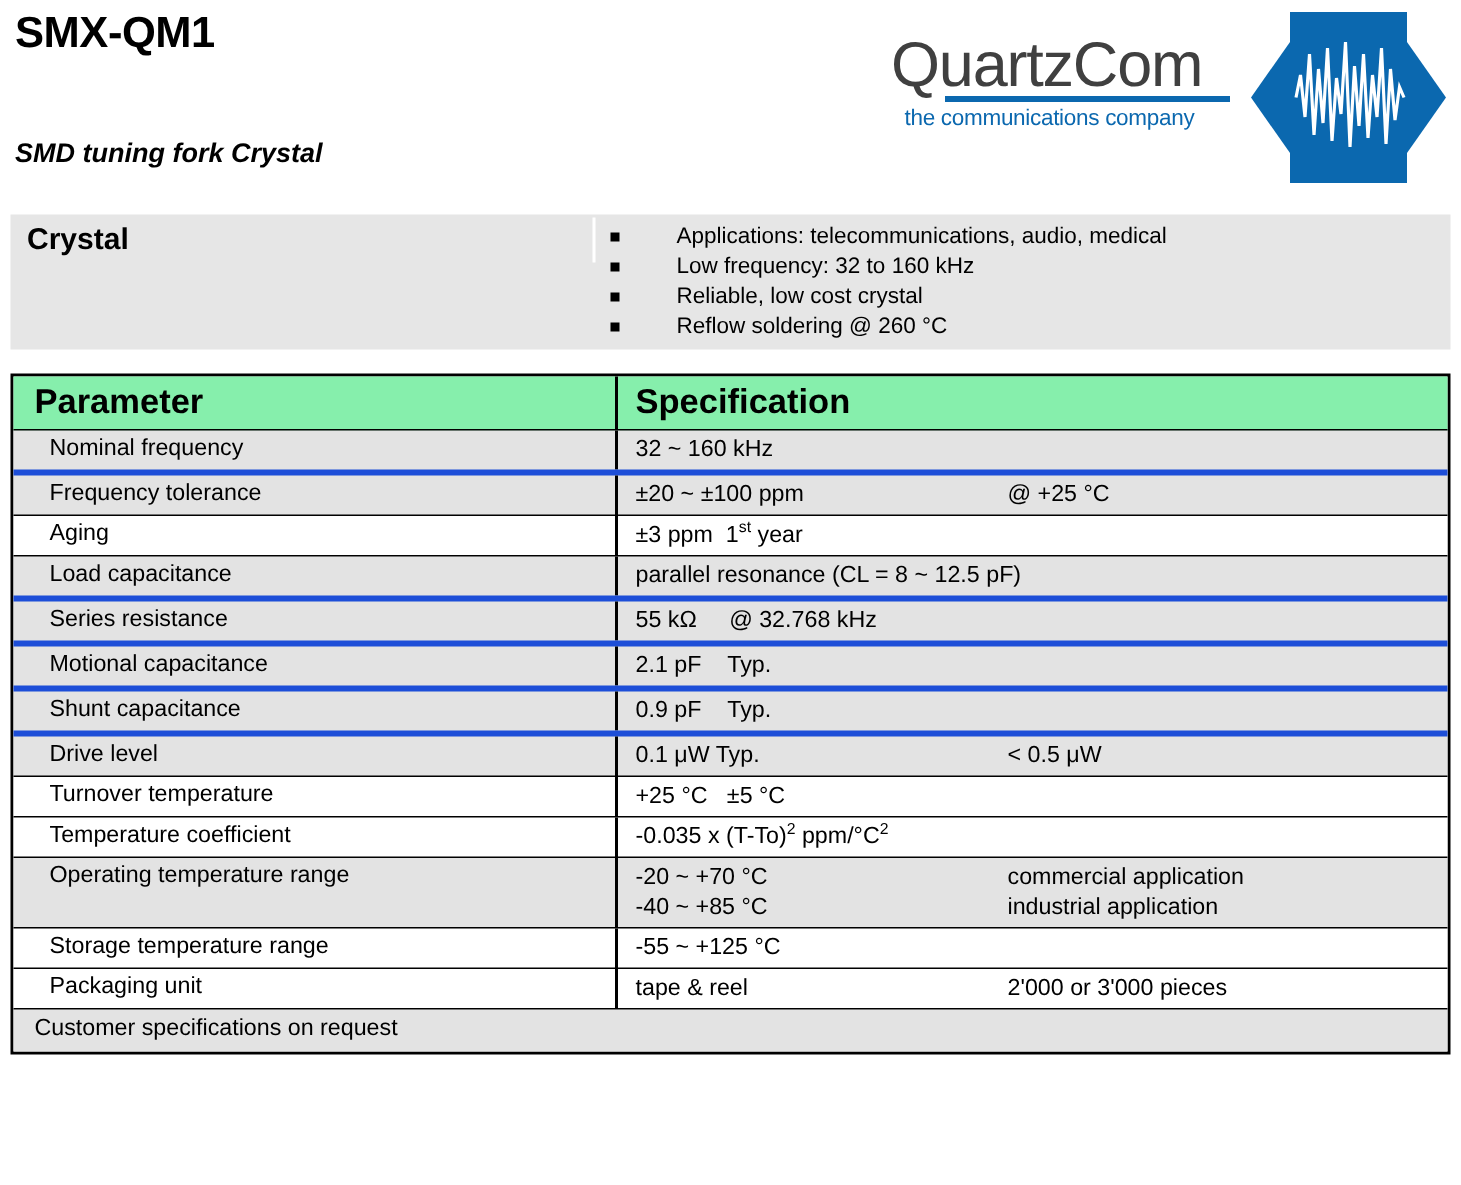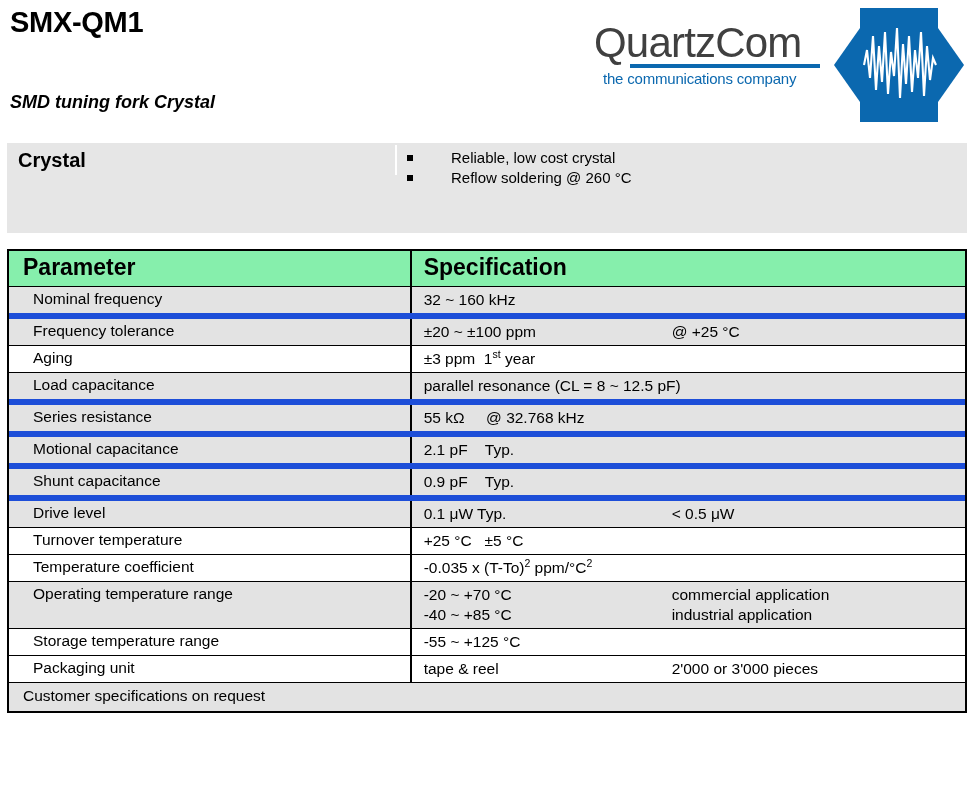--- a/index.html
+++ b/index.html
@@ -164,21 +164,21 @@
     font-size: 15.5px;
     padding: 3px 0 3px 0;
     vertical-align: top;
     border-top: 1px solid #000000;
   }
   .data-row td.param-cell { padding-left: 24px; }
   .data-row td.spec-cell  { padding-left: 12px; border-left: 2px solid #000000; }
 
   .data-row.stripe td { background: #e3e3e3; }
   .data-row.plain  td { background: #ffffff; }
-  .data-row.thin td { border-top: 6px solid #1d4ed8; }
+  .data-row.thin td { border-top: 4px solid #1d4ed8; }
 
   .spec-lines { line-height: 20px; }
   .spec-line { display: block; position: relative; white-space: nowrap; }
   .spec-note {
     position: absolute;
     left: 248px;
     top: 0;
   }
   sup { font-size: 0.68em; vertical-align: super; line-height: 0; }
 
@@ -220,20 +220,28 @@
                   90,90 93,40 96,74 99,52 102,59"></polyline>
       </svg>
     </div>
   </div>
 </div>
 
 <div class="features">
   <div class="features-label">Crystal</div>
   <div class="features-divider"></div>
   <div class="features-list">
+    <div class="feature-item">
+      <span class="feature-bullet"></span>
+      <span>Applications: telecommunications, audio, medical</span>
+    </div>
+    <div class="feature-item">
+      <span class="feature-bullet"></span>
+      <span>Low frequency: 32 to 160 kHz</span>
+    </div>
     <div class="feature-item">
       <span class="feature-bullet"></span>
       <span>Reliable, low cost crystal</span>
     </div>
     <div class="feature-item">
       <span class="feature-bullet"></span>
       <span>Reflow soldering @ 260 °C</span>
     </div>
   </div>
 </div>

